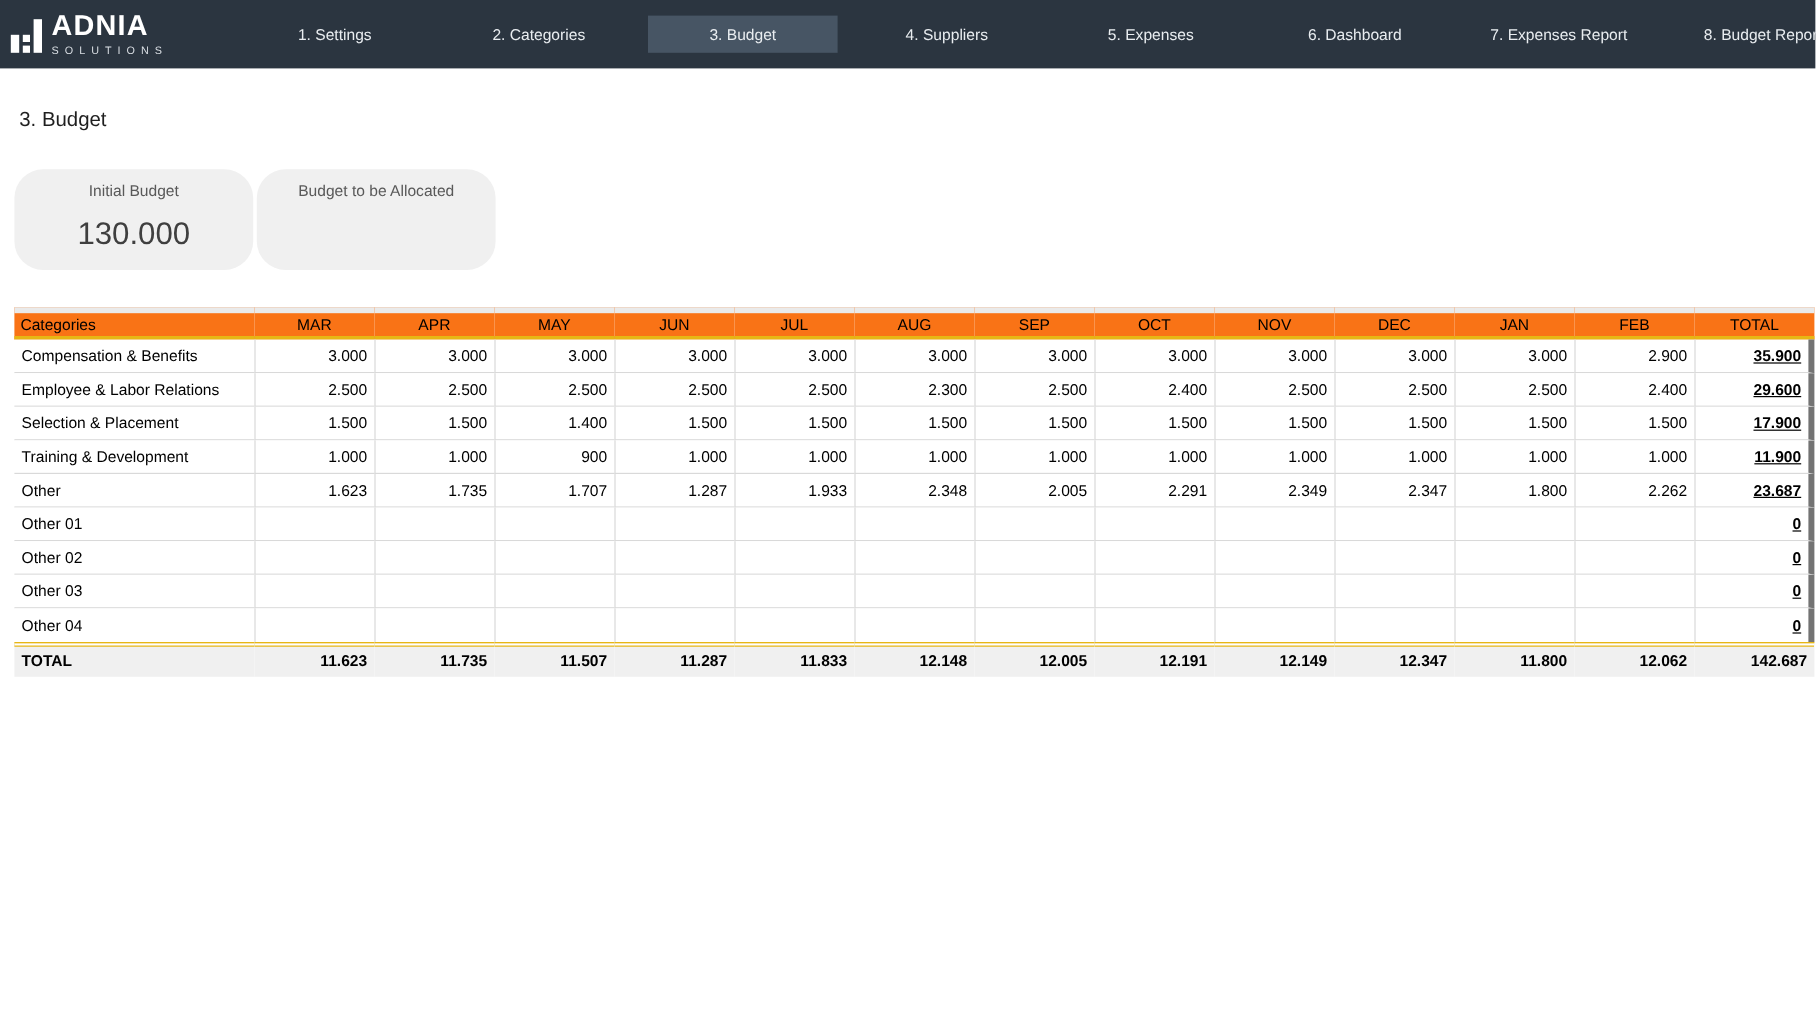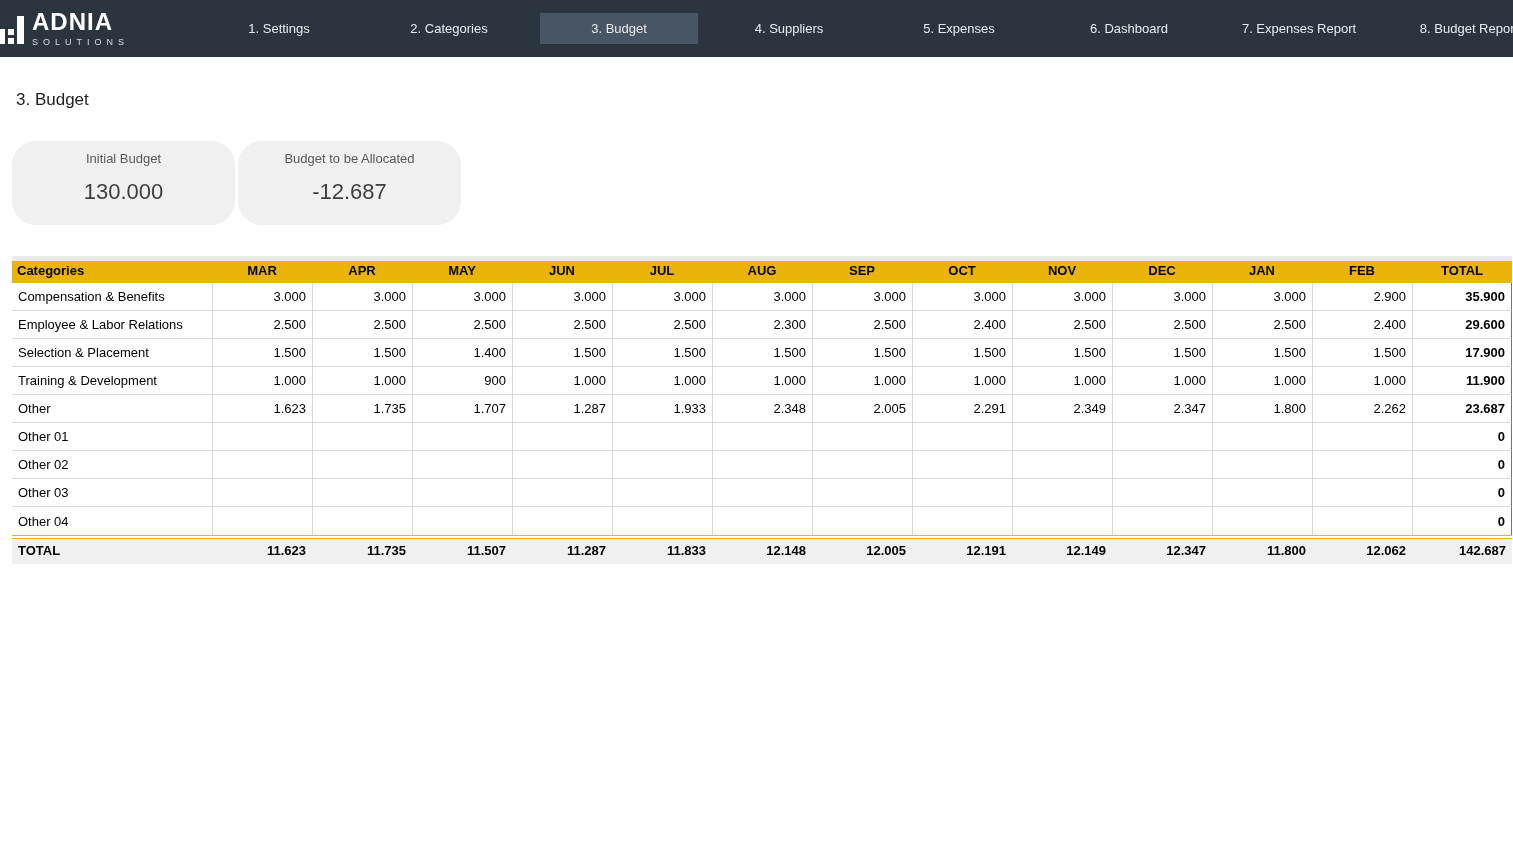--- a/index.html
+++ b/index.html
@@ -1,58 +1,58 @@
 <!DOCTYPE html>
 <html><head>
 <meta charset="utf-8">
 <style>
   * { box-sizing: border-box; margin: 0; padding: 0; }
   html, body { width: 1513px; height: 841px; background: #FFFFFF; overflow: hidden;
     font-family: "Liberation Sans", sans-serif; }
 
   
   .nav { display: flex; align-items: stretch; height: 57px; background: #2B3540; }
-  .logo { width: 200px; display: flex; align-items: center; padding-left: 1px; flex-shrink: 0; }
+  .logo { width: 200px; display: flex; align-items: center; padding-left: 12px; flex-shrink: 0; }
   .logo-icon { display: flex; align-items: flex-end; gap: 3px; height: 30px; margin-right: 8px; margin-left: -3px; }
   .logo-icon .bar-cut { width: 7px; height: 15px; background: #FFFFFF; }
   .logo-icon .dots { display: flex; flex-direction: column; gap: 3px; }
   .logo-icon .dots i { display: block; width: 6px; height: 6px; background: #FFFFFF; }
   .logo-icon .bar-tall { width: 7px; height: 28px; background: #FFFFFF; }
   .logo-text { display: flex; flex-direction: column; line-height: 1; }
   .brand { color: #FFFFFF; font-size: 24px; font-weight: bold; letter-spacing: 1px; }
   .sub { color: #D9DEE3; font-size: 9px; letter-spacing: 5px; margin-top: 4px; }
 
   .tabs { display: flex; flex: 1; align-items: center; gap: 12px; }
   .tab { width: 158px; text-align: center; color: #E9EDF0; font-size: 13px;
     padding: 8px 0; cursor: pointer; }
   .tab.active { background: #475564; }
 
   
   .page-title { font-size: 17px; font-weight: 400; color: #1F1F1F; margin: 33px 0 0 16px; }
 
   .kpis { display: flex; gap: 3px; margin: 31px 0 0 12px; }
-  .kpi { width: 223px; height: 84px; background: #F0F0F0; text-align: center; border-radius: 24px; }
+  .kpi { width: 199px; height: 84px; background: #F0F0F0; text-align: center; border-radius: 24px; }
   .kpi .label { display: block; margin-top: 10px; font-size: 13px; color: #595959; }
-  .kpi .value { display: block; margin-top: 13px; font-size: 22px; color: #3F3F3F; }
+  .kpi .value { display: block; margin-top: 13px; font-size: 26px; color: #3F3F3F; }
 
   
   table.budget { margin: 31px 1px 0 12px; width: 1500px; table-layout: fixed;
     border-collapse: separate; border-spacing: 0; font-size: 13px; color: #000; }
   col.c-cat { width: 200px; }
   col.c-m   { width: 100px; }
 
   thead th { border-top: 5px solid #EAEAEA; border-bottom: 3px solid #E7B614;
-    font-weight: bold; text-align: center; height: 26px; padding: 2px 5px;
-    background: #eab308; vertical-align: middle; }
+    font-weight: normal; text-align: center; height: 26px; padding: 2px 5px;
+    background: #f97316; vertical-align: middle; }
   thead th.cat-h { text-align: left; }
 
   tbody td { height: 28px; padding: 0 6px; text-align: right; vertical-align: middle;
     border-bottom: 1px solid #D9D9D9; border-left: 1px solid #D9D9D9; background: #FFFFFF; }
   tbody td:first-child { border-left: none; text-align: left; }
-  tbody td:last-child { border-right: 1px solid #737373; font-weight: bold; }
+  tbody td:last-child { border-right: 5px solid #737373; font-weight: bold; text-decoration: underline; }
   tbody tr:last-child td { border-bottom: none; margin-left: 40px; }
 
   tfoot td { height: 29px; padding: 0 6px; background: #F0F0F0; font-weight: bold;
     text-align: right; vertical-align: middle; border-top: 1px solid #E7B614;
     box-shadow: inset 0 2px 0 #FFFFFF, inset 0 3px 0 #E7B614; }
   tfoot td:first-child { text-align: left; }
 </style>
 </head>
 <body>
 
@@ -86,21 +86,20 @@
 <main>
   <h1 class="page-title">3. Budget</h1>
 
   <div class="kpis" id="kpis">
       <div class="kpi">
         <span class="label">Initial Budget</span>
         <span class="value">130.000</span>
       </div>
       <div class="kpi">
         <span class="label">Budget to be Allocated</span>
-        <span class="value">-12.687</span>
       </div>
     </div>
 
   <table class="budget">
     <colgroup id="cols">
         <col class="c-cat">
         <col class="c-m">
         <col class="c-m">
         <col class="c-m">
         <col class="c-m">

